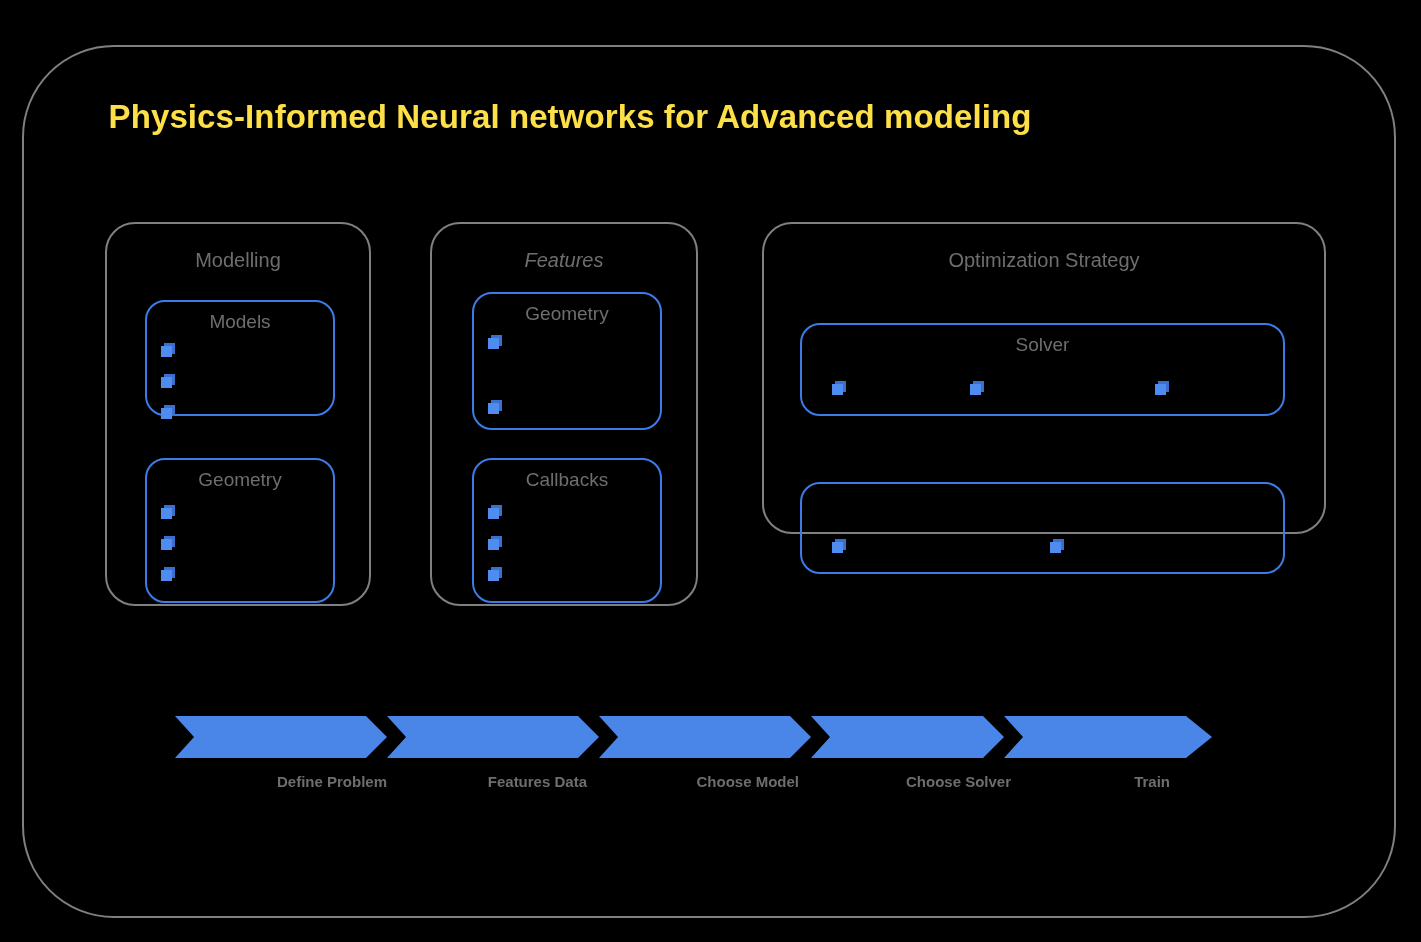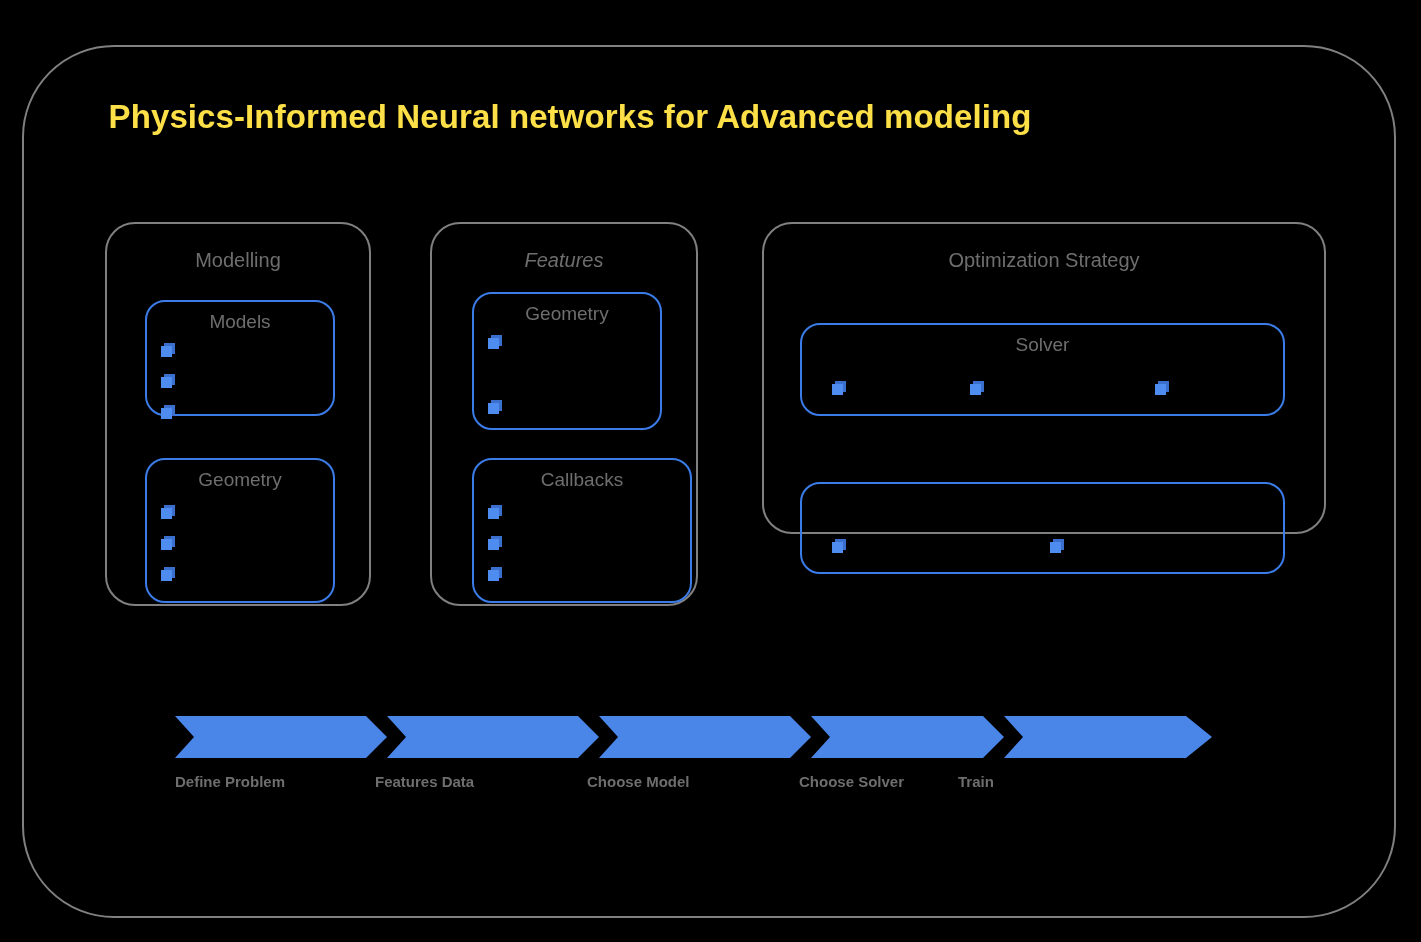--- a/index.html
+++ b/index.html
@@ -79,21 +79,21 @@
     text-align: center;
     color: #6e6e6e;
     font-size: 19px;
     font-weight: normal;
     top: 9px;
   }
 
   #box-models    { left: 145px; top: 300px; width: 190px; height: 116px; }
   #box-problems  { left: 145px; top: 458px; width: 190px; height: 145px; }
   #box-geometry  { left: 472px; top: 292px; width: 190px; height: 138px; }
-  #box-callbacks { left: 472px; top: 458px; width: 220px; height: 145px; }
+  #box-callbacks { left: 472px; top: 458px; width: 190px; height: 145px; }
   #box-solver    { left: 800px; top: 323px; width: 485px; height: 93px; }
   #box-trainer   { left: 800px; top: 482px; width: 485px; height: 92px; }
 
   
   .cube-bullet {
     position: absolute;
     width: 14px;
     height: 14px;
   }
   .cube-bullet .back {
@@ -133,21 +133,21 @@
   .chev-mid {
     clip-path: polygon(0% 0%, calc(100% - 21px) 0%, 100% 50%, calc(100% - 21px) 100%, 0% 100%, 19px 50%);
   }
   .chev-last {
     clip-path: polygon(0% 0%, calc(100% - 26px) 0%, 100% 50%, calc(100% - 26px) 100%, 0% 100%, 19px 50%);
   }
 
   .arrow-label {
     position: absolute;
     top: 773px;
-    text-align: left;
+    text-align: right;
     color: #6e6e6e;
     font-size: 15px;
     font-weight: bold;
   }
 </style>
 </head>
 <body>
 
 <div id="outer-container"></div>
 

